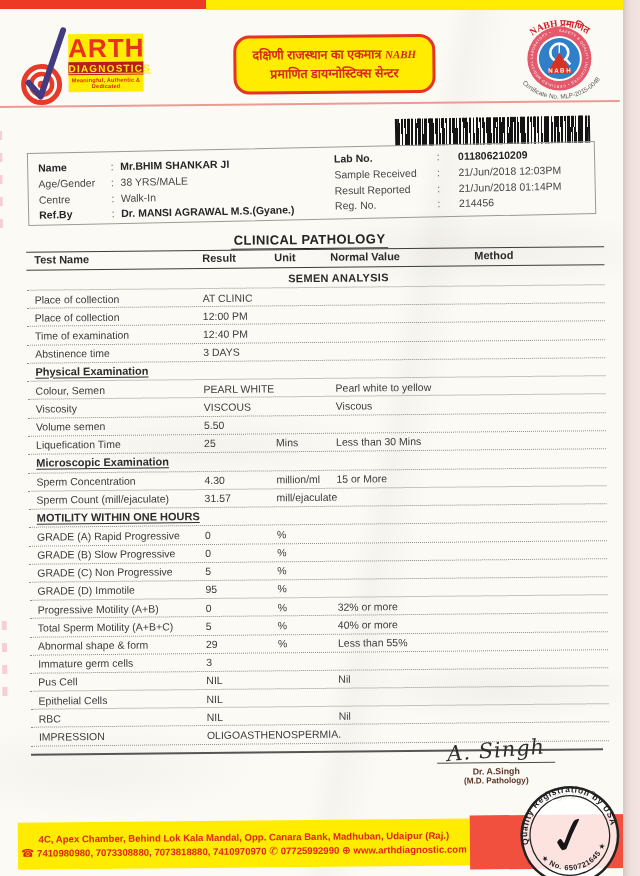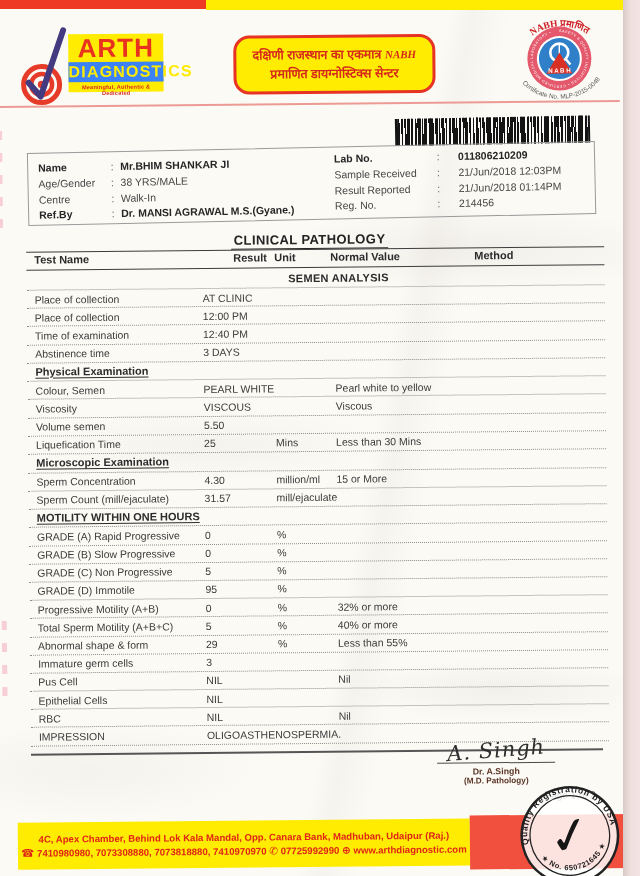--- a/index.html
+++ b/index.html
@@ -19,23 +19,23 @@
       #fbfaf5;
   }
   .scan-edge{position:absolute;left:623px;top:0;width:17px;height:876px;
     background:linear-gradient(90deg,#d8c8c6,#efdfdd 45%,#f3e5e3);}
   .topbar-red{position:absolute;left:0;top:0;width:206px;height:9px;background:#ee3a25;}
   .topbar-yellow{position:absolute;left:206px;top:0;width:417px;height:10px;background:#ffec00;}
   .content{position:absolute;left:0;top:0;width:623px;height:876px;transform:rotate(-0.55deg);}
 
   
   .logo-mark{position:absolute;left:12px;top:14px;}
-  .logo-box{position:absolute;left:72px;top:32px;width:95px;height:57px;background:#ffec00;padding-top:1px;}
+  .logo-box{position:absolute;left:72px;top:32px;width:75px;height:57px;background:#ffec00;padding-top:1px;}
   .logo-name{font-size:26px;font-weight:bold;color:#e8311f;text-align:center;letter-spacing:1px;line-height:27px;}
-  .logo-sub{background:#3b82f6;color:#ffec00;font-size:16px;font-weight:bold;text-align:center;letter-spacing:1.2px;padding:1px 0;}
+  .logo-sub{background:#b91c1c;color:#ffec00;font-size:10px;font-weight:bold;text-align:center;letter-spacing:1.2px;padding:1px 0;text-decoration:underline;}
   .logo-tagline{font-size:5.6px;font-weight:bold;color:#d6281c;text-align:center;margin-top:2px;letter-spacing:.2px;}
   .banner{position:absolute;left:237px;top:35px;width:196px;height:53px;background:#ffec00;
     border:3px solid #e63323;border-radius:16px;display:flex;flex-direction:column;justify-content:center;
     text-align:center;color:#d6281c;font-weight:bold;font-size:12.5px;line-height:1.45;white-space:nowrap;}
   .banner .nabh{font-family:"Liberation Serif","DejaVu Serif",serif;font-style:italic;font-size:11px;}
   .nabh-seal{position:absolute;left:498px;top:5px;}
   .red-rule{position:absolute;left:0;top:103px;width:623px;height:2px;background:#ec9b94;}
 
   
   .barcode{position:absolute;left:398px;top:119px;width:190px;height:27px;background-color:#faf9f5;
@@ -54,21 +54,21 @@
   .patient-right .p-value{padding-left:12px;}
   .p-row .b{font-weight:bold;color:#262626;}
 
   
   .report-title{position:absolute;left:0;top:230px;width:623px;text-align:center;}
   .report-title span{font-size:13px;font-weight:bold;color:#242424;letter-spacing:.4px;
     border-bottom:1.6px solid #242424;padding:0 3px 1px;}
   .rtable{position:absolute;left:28px;top:249px;width:578px;}
   .thead{position:relative;height:17px;border-top:1.6px solid #3c3c3c;border-bottom:1.6px solid #3c3c3c;}
   .thead span{position:absolute;top:1px;font-size:11px;font-weight:bold;color:#2b2b2b;white-space:nowrap;}
-  .h-name{left:8px;} .h-res{left:176px;margin-left:31px;} .h-unit{left:248px;} .h-norm{left:304px;} .h-method{left:448px;}
+  .h-name{left:8px;} .h-res{left:176px;} .h-unit{left:248px;} .h-norm{left:304px;} .h-method{left:448px;}
   .trow{position:relative;border-bottom:1px dotted #8e8e8e;}
   .trow.data{height:17.2px;}
   .trow.section{height:19px;text-align:center;}
   .trow.subheader{height:17.5px;}
   .trow span{position:absolute;top:2.5px;font-size:10.5px;color:#3b3b3b;white-space:nowrap;}
   .c-name{left:8px;} .c-res{left:176px;} .c-unit{left:248px;} .c-norm{left:308px;}
   .section .c-sec{position:static;font-size:11px;font-weight:bold;letter-spacing:.3px;color:#2c2c2c;line-height:19px;margin-left:46px;}
   .subheader .c-sec{position:absolute;left:8px;top:2px;font-size:11px;font-weight:bold;color:#2c2c2c;text-decoration:underline;text-underline-offset:2px;}
   .table-endline{border-top:2px solid #555;margin-top:7px;width:99%;}
 

